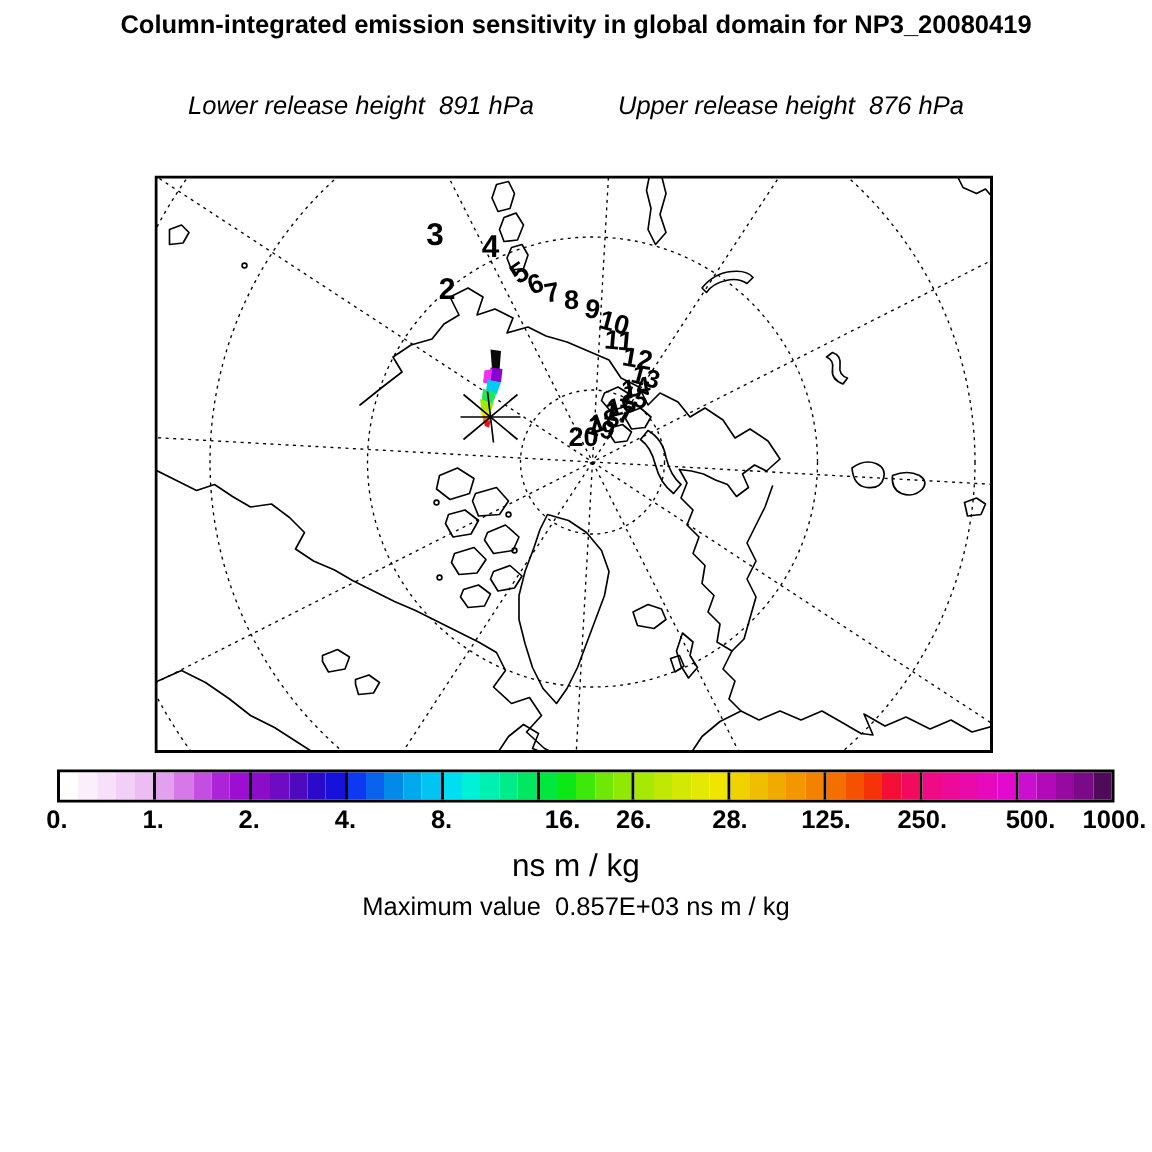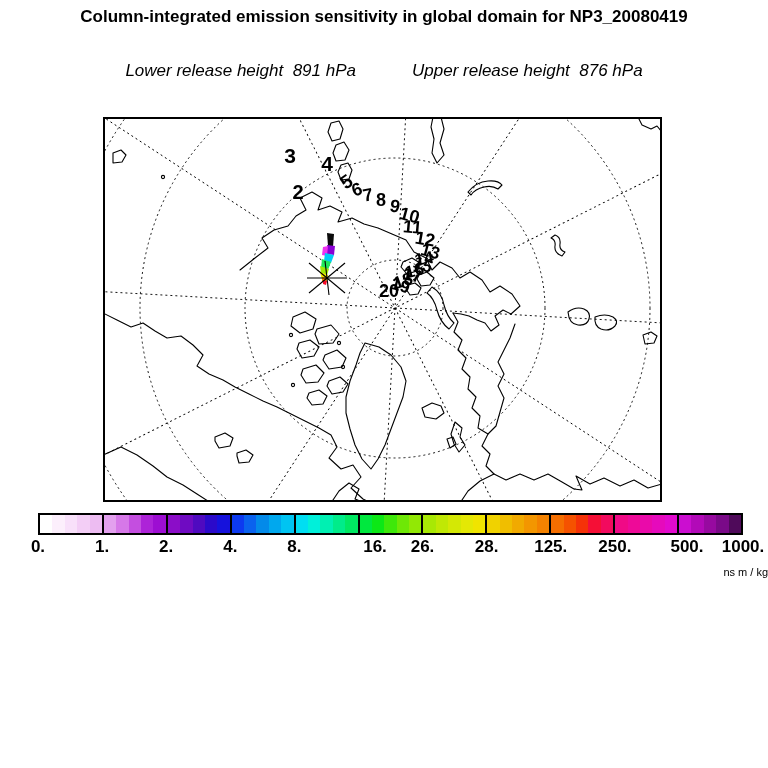--- a/index.html
+++ b/index.html
@@ -13,21 +13,21 @@
   .trow .gap3{display:inline-block;width:56px;}
   #map{position:absolute;left:103px;top:117px;}
   #cbar{position:absolute;left:38px;top:513px;width:705px;height:22px;
         border:2px solid #000;box-sizing:border-box;display:flex;}
   #cbar .seg{flex:1 1 0;display:flex;border-left:2px solid #000;}
   #cbar .seg:first-child{border-left:none;}
   #cbar .cell{flex:1 1 0;}
   #cbar-ticks{position:absolute;left:0;top:537px;width:768px;height:20px;}
   #cbar-ticks span{position:absolute;transform:translateX(-50%);
         font-size:17px;font-weight:bold;white-space:pre;}
-  .unit{position:absolute;top:566px;left:0;right:0;text-align:right;font-size:11px;white-space:pre;}
+  .unit{position:absolute;top:566px;left:0;right:0;text-align:center;font-size:21px;white-space:pre;}
   .maxv{position:absolute;top:595px;left:0;right:0;text-align:center;font-size:17px;white-space:pre;}
 </style>
 </head>
 <body>
 <div id="page">
 
   <div class="t1">Column-integrated emission sensitivity in global domain for NP3_20080419</div>
   <div class="trow" style="top:35px;">
     <span class="gap2"></span>
   </div>
@@ -229,14 +229,15 @@
       <span style="left: 294.364px;">8.</span>
       <span style="left: 375px;">16.</span>
       <span style="left: 422.545px;">26.</span>
       <span style="left: 486.636px;">28.</span>
       <span style="left: 550.727px;">125.</span>
       <span style="left: 614.818px;">250.</span>
       <span style="left: 687px;">500.</span>
       <span style="left: 743px;">1000.</span>
     </div>
   <div class="unit">ns m / kg</div>
+  <div class="maxv">Maximum value  0.857E+03 ns m / kg</div>
 
 </div>
 
 </body></html>

